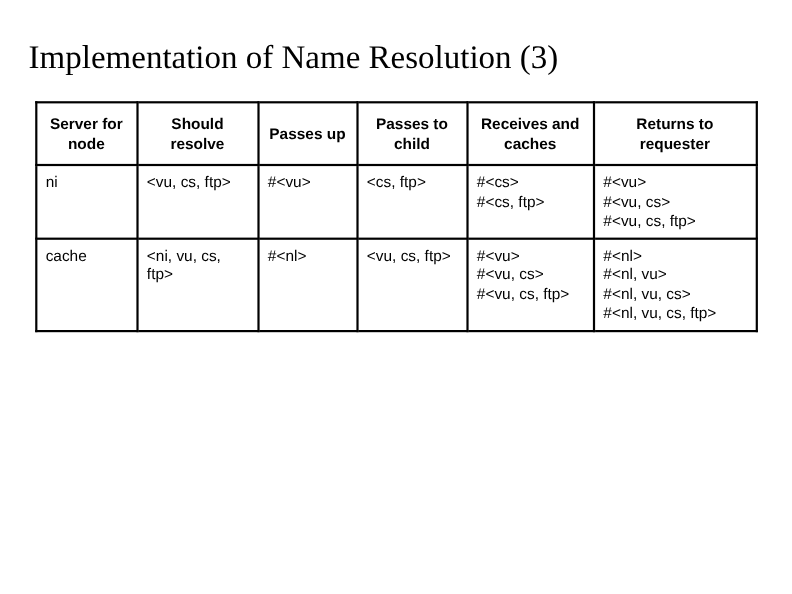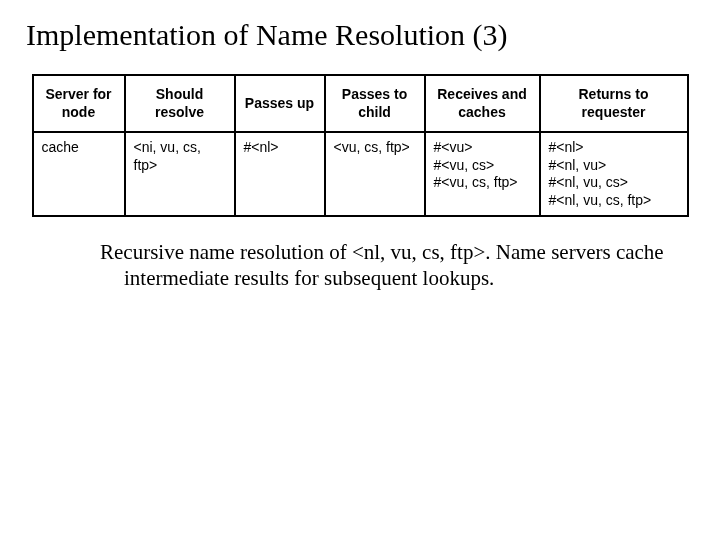--- a/index.html
+++ b/index.html
@@ -8,21 +8,21 @@
     width: 720px;
     height: 540px;
     background: #fff;
     font-family: "Times New Roman", Times, serif;
     color: #000;
   }
   .slide {
     box-sizing: border-box;
     width: 720px;
     height: 440px;
-    padding: 18px 24px 0 24px;
+    padding: 36px 24px 0 24px;
   }
   .title {
     font-size: 30px;
     font-weight: normal;
     margin: 0 0 22px 2px;
     white-space: nowrap;
   }
   table.res {
     border-collapse: collapse;
     width: 655px;
@@ -80,27 +80,32 @@
         <th>Server for node</th>
         <th>Should resolve</th>
         <th>Passes up</th>
         <th>Passes to child</th>
         <th>Receives and caches</th>
         <th>Returns to requester</th>
       </tr>
     </thead>
     <tbody>
       <tr>
+        <td>ni</td>
+        <td>&lt;vu, cs, ftp&gt;</td>
+        <td>#&lt;vu&gt;</td>
+        <td>&lt;cs, ftp&gt;</td>
+        <td>#&lt;cs&gt;<br>#&lt;cs, ftp&gt;</td>
+        <td>#&lt;vu&gt;<br>#&lt;vu, cs&gt;<br>#&lt;vu, cs, ftp&gt;</td>
+      </tr>
+      <tr>
         <td>cache</td>
         <td>&lt;ni, vu, cs, ftp&gt;</td>
         <td>#&lt;nl&gt;</td>
         <td>&lt;vu, cs, ftp&gt;</td>
         <td>#&lt;vu&gt;<br>#&lt;vu, cs&gt;<br>#&lt;vu, cs, ftp&gt;</td>
         <td>#&lt;nl&gt;<br>#&lt;nl, vu&gt;<br>#&lt;nl, vu, cs&gt;<br>#&lt;nl, vu, cs, ftp&gt;</td>
       </tr>
     </tbody>
   </table>
 
-  <p class="caption">
-    <span>Recursive name resolution of &lt;nl, vu, cs, ftp&gt;.</span><span> Name servers cache intermediate results for subsequent lookups.</span>
-  </p>
 
 </div>
 
 </body></html>

